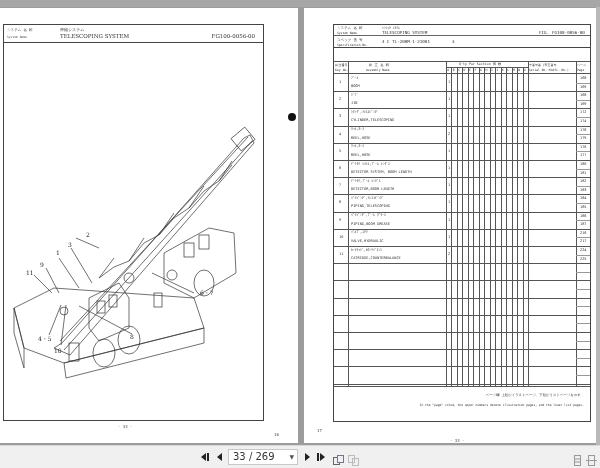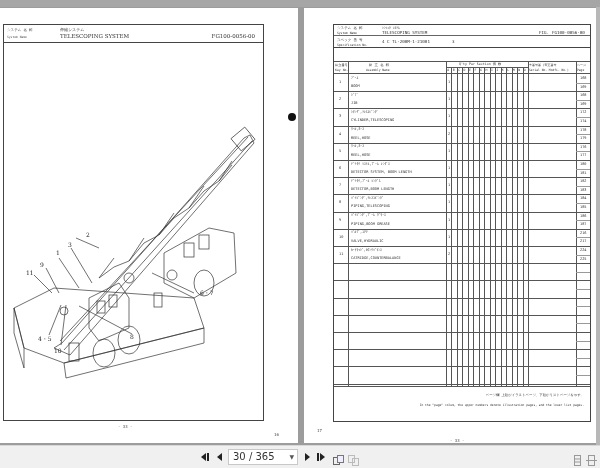--- a/index.html
+++ b/index.html
@@ -326,21 +326,21 @@
         <polygon points="5,0 5,8 0,4" fill="#222"></polygon>
         <rect x="6" y="0" width="2" height="8" fill="#222"></rect>
       </svg>
   </div>
   <div class="tb-btn" style="left:214px">
     <svg width="6" height="8" viewBox="0 0 6 8">
         <polygon points="5,0 5,8 0,4" fill="#222"></polygon>
       </svg>
   </div>
   <div class="tb-page">
-    <span>30 / 365</span>
+    <span>33 / 269</span>
     <span class="tb-page-arrow">▼</span>
   </div>
   <div class="tb-btn" style="left:302px">
     <svg width="6" height="8" viewBox="0 0 6 8">
         <polygon points="0,0 0,8 5,4" fill="#222"></polygon>
       </svg>
   </div>
   <div class="tb-btn" style="left:316px">
     <svg width="10" height="8" viewBox="0 0 10 8">
         <rect x="0" y="0" width="2" height="8" fill="#222"></rect>

